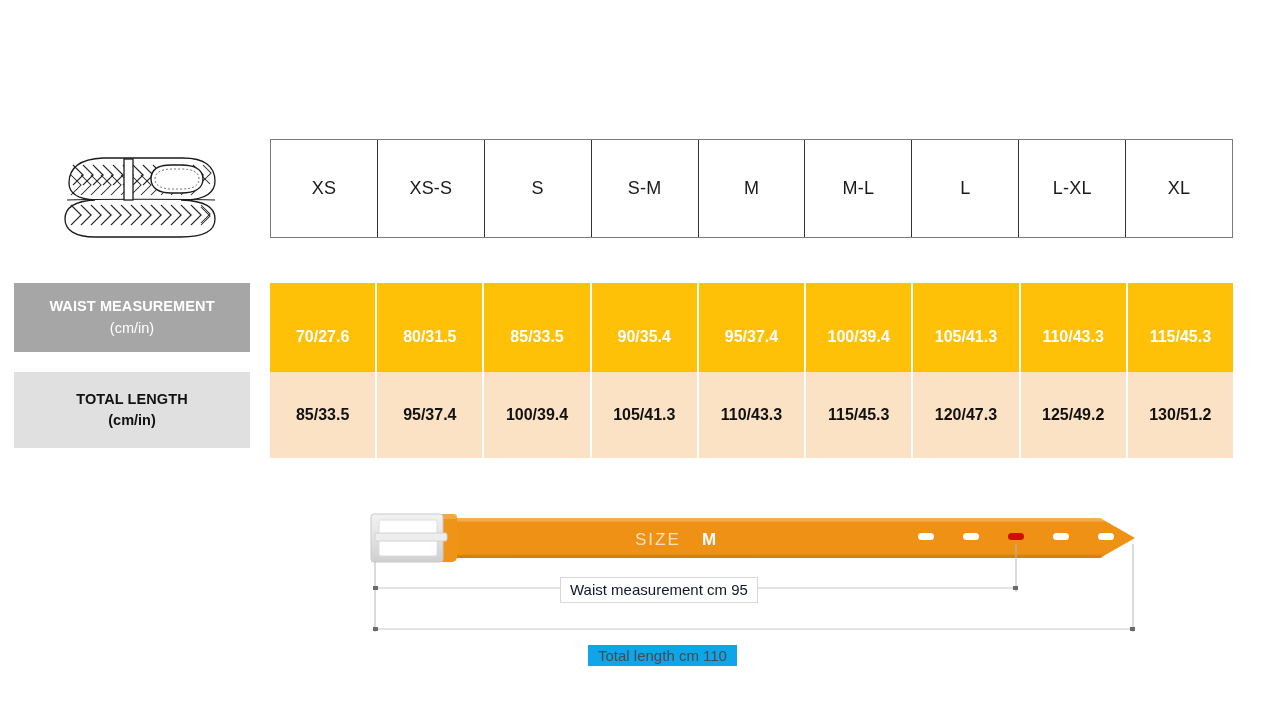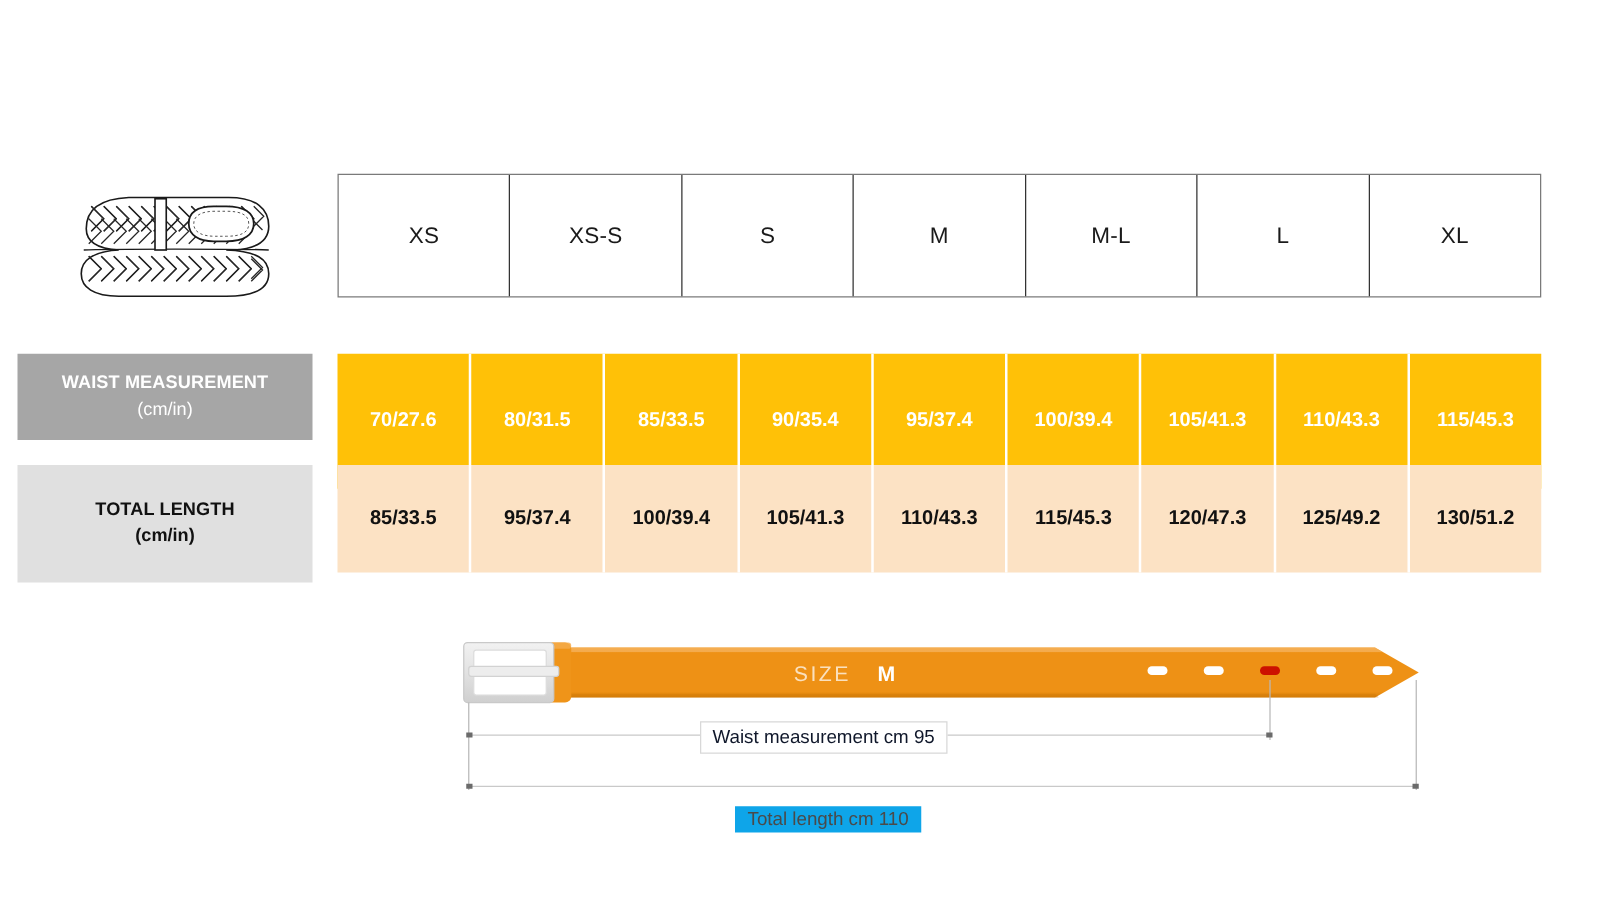--- a/index.html
+++ b/index.html
@@ -63,21 +63,21 @@
     line-height: 1.45;
   }
   #label-waist {
     top: 283px;
     height: 69px;
     background: #a6a6a6;
     color: #ffffff;
   }
   #label-total {
     top: 372px;
-    height: 94px;
+    height: 76px;
     background: #e0e0e0;
     color: #111111;
   }
   .row-label .lbl-main {
     font-size: 14.5px;
     font-weight: bold;
     letter-spacing: .1px;
   }
   .row-label .lbl-sub {
     font-size: 14.5px;
@@ -220,23 +220,25 @@
              C148 43 140 48 126 48 L116 48 C104 48 96 43 96 34 Z" fill="#ffffff" stroke="#1a1a1a" stroke-width="1.4"></path>
     <path d="M100 34 C100 27 107 24 117 24 L126 24 C138 24 144 27 144 34
              C144 41 138 44 126 44 L117 44 C107 44 100 41 100 34 Z" fill="none" stroke="#555555" stroke-width="0.8" stroke-dasharray="2 2"></path>
   </svg>
 </div>
 
 <div id="size-header-table">
   <div class="hdr-cell">XS</div>
   <div class="hdr-cell">XS-S</div>
   <div class="hdr-cell">S</div>
+  <div class="hdr-cell">S-M</div>
   <div class="hdr-cell">M</div>
   <div class="hdr-cell">M-L</div>
   <div class="hdr-cell">L</div>
+  <div class="hdr-cell">L-XL</div>
   <div class="hdr-cell">XL</div>
 </div>
 
 <div class="row-label" id="label-waist">
   <span class="lbl-main">WAIST MEASUREMENT</span>
   <span class="lbl-sub">(cm/in)</span>
 </div>
 <div class="data-row" id="row-waist">
   <div class="data-cell">70/27.6</div>
   <div class="data-cell">80/31.5</div>

